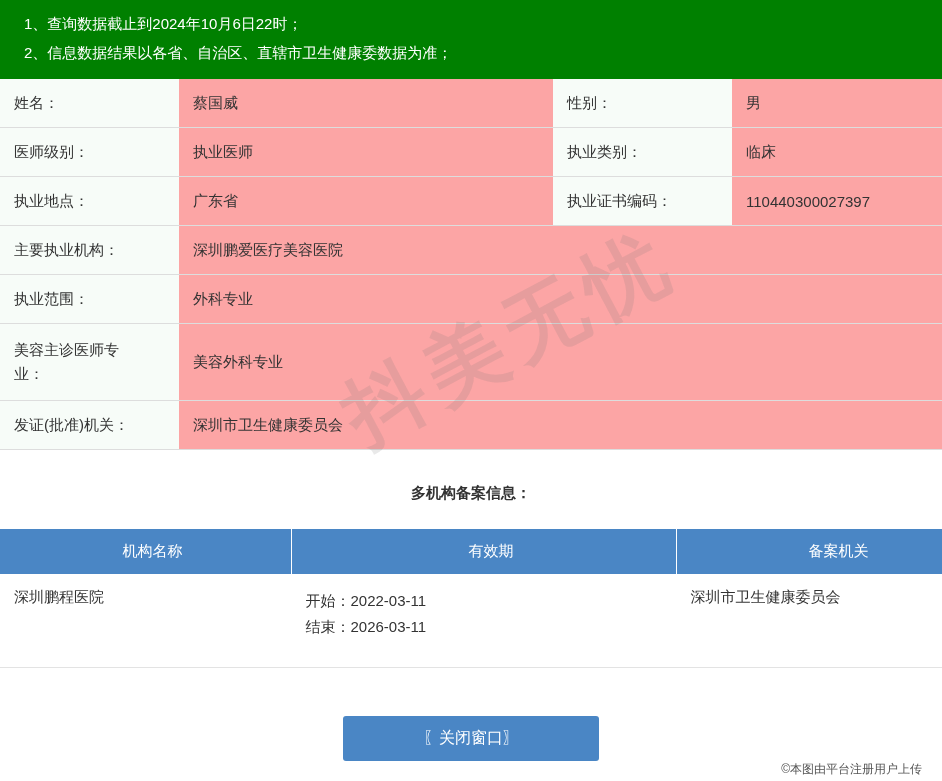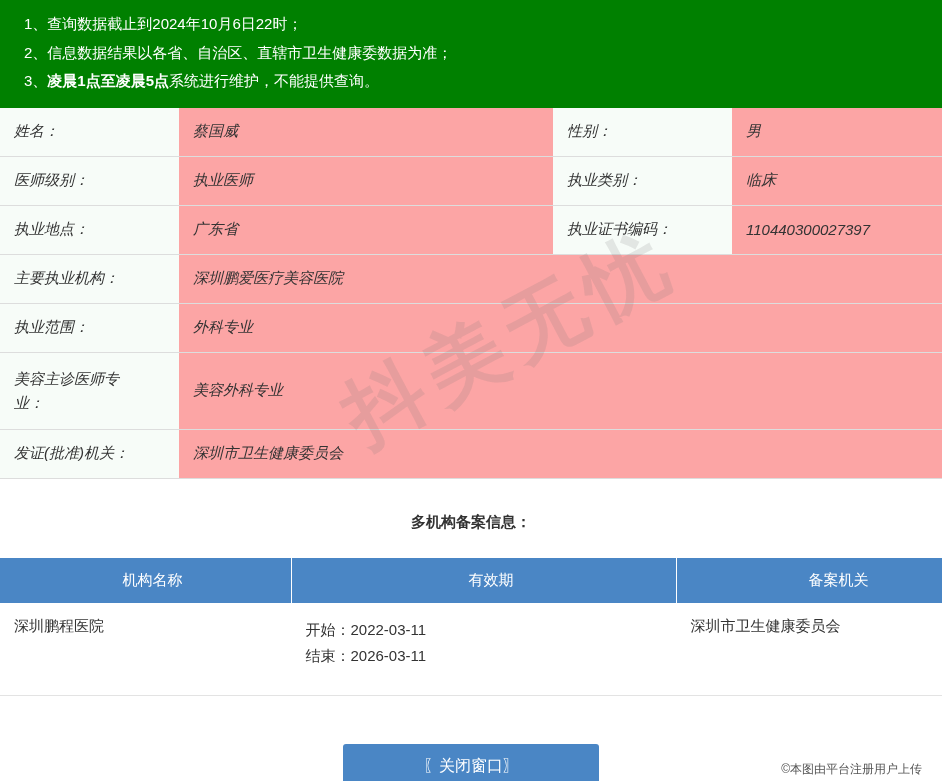--- a/index.html
+++ b/index.html
@@ -40,21 +40,20 @@
     table-layout: fixed;
     margin-top: 0;
   }
   .info-table td {
     border-bottom: 1px solid #dddddd;
     padding: 14px 0 14px 14px;
     vertical-align: middle;
     font-size: 15px;
     color: #333333;
     height: 20px;
-    font-style: italic;
   }
   .info-table td.label {
     background: #f7fcf8;
     width: 165px;
     color: #333333;
   }
   .info-table td.value {
     background: #fca5a5;
   }
   .lbl-left { width: 165px; }
@@ -145,23 +144,20 @@
     color: #555555;
     white-space: nowrap;
   }
 </style>
 </head>
 <body>
 
 <div class="notice">
   <div class="notice-line">1、查询数据截止到2024年10月6日22时；</div>
   <div class="notice-line">2、信息数据结果以各省、自治区、直辖市卫生健康委数据为准；</div>
-  <div class="notice-line">
-    <span>3、</span><b>凌晨1点至凌晨5点</b><span>系统进行维护，不能提供查询。</span>
-  </div>
 </div>
 
 <table class="info-table">
   <tbody>
       <tr>
     <td class="label lbl-left">姓名：</td>
     <td class="value val-left">蔡国威</td>
     <td class="label lbl-right">性别：</td>
     <td class="value val-right">男</td>
   </tr>

